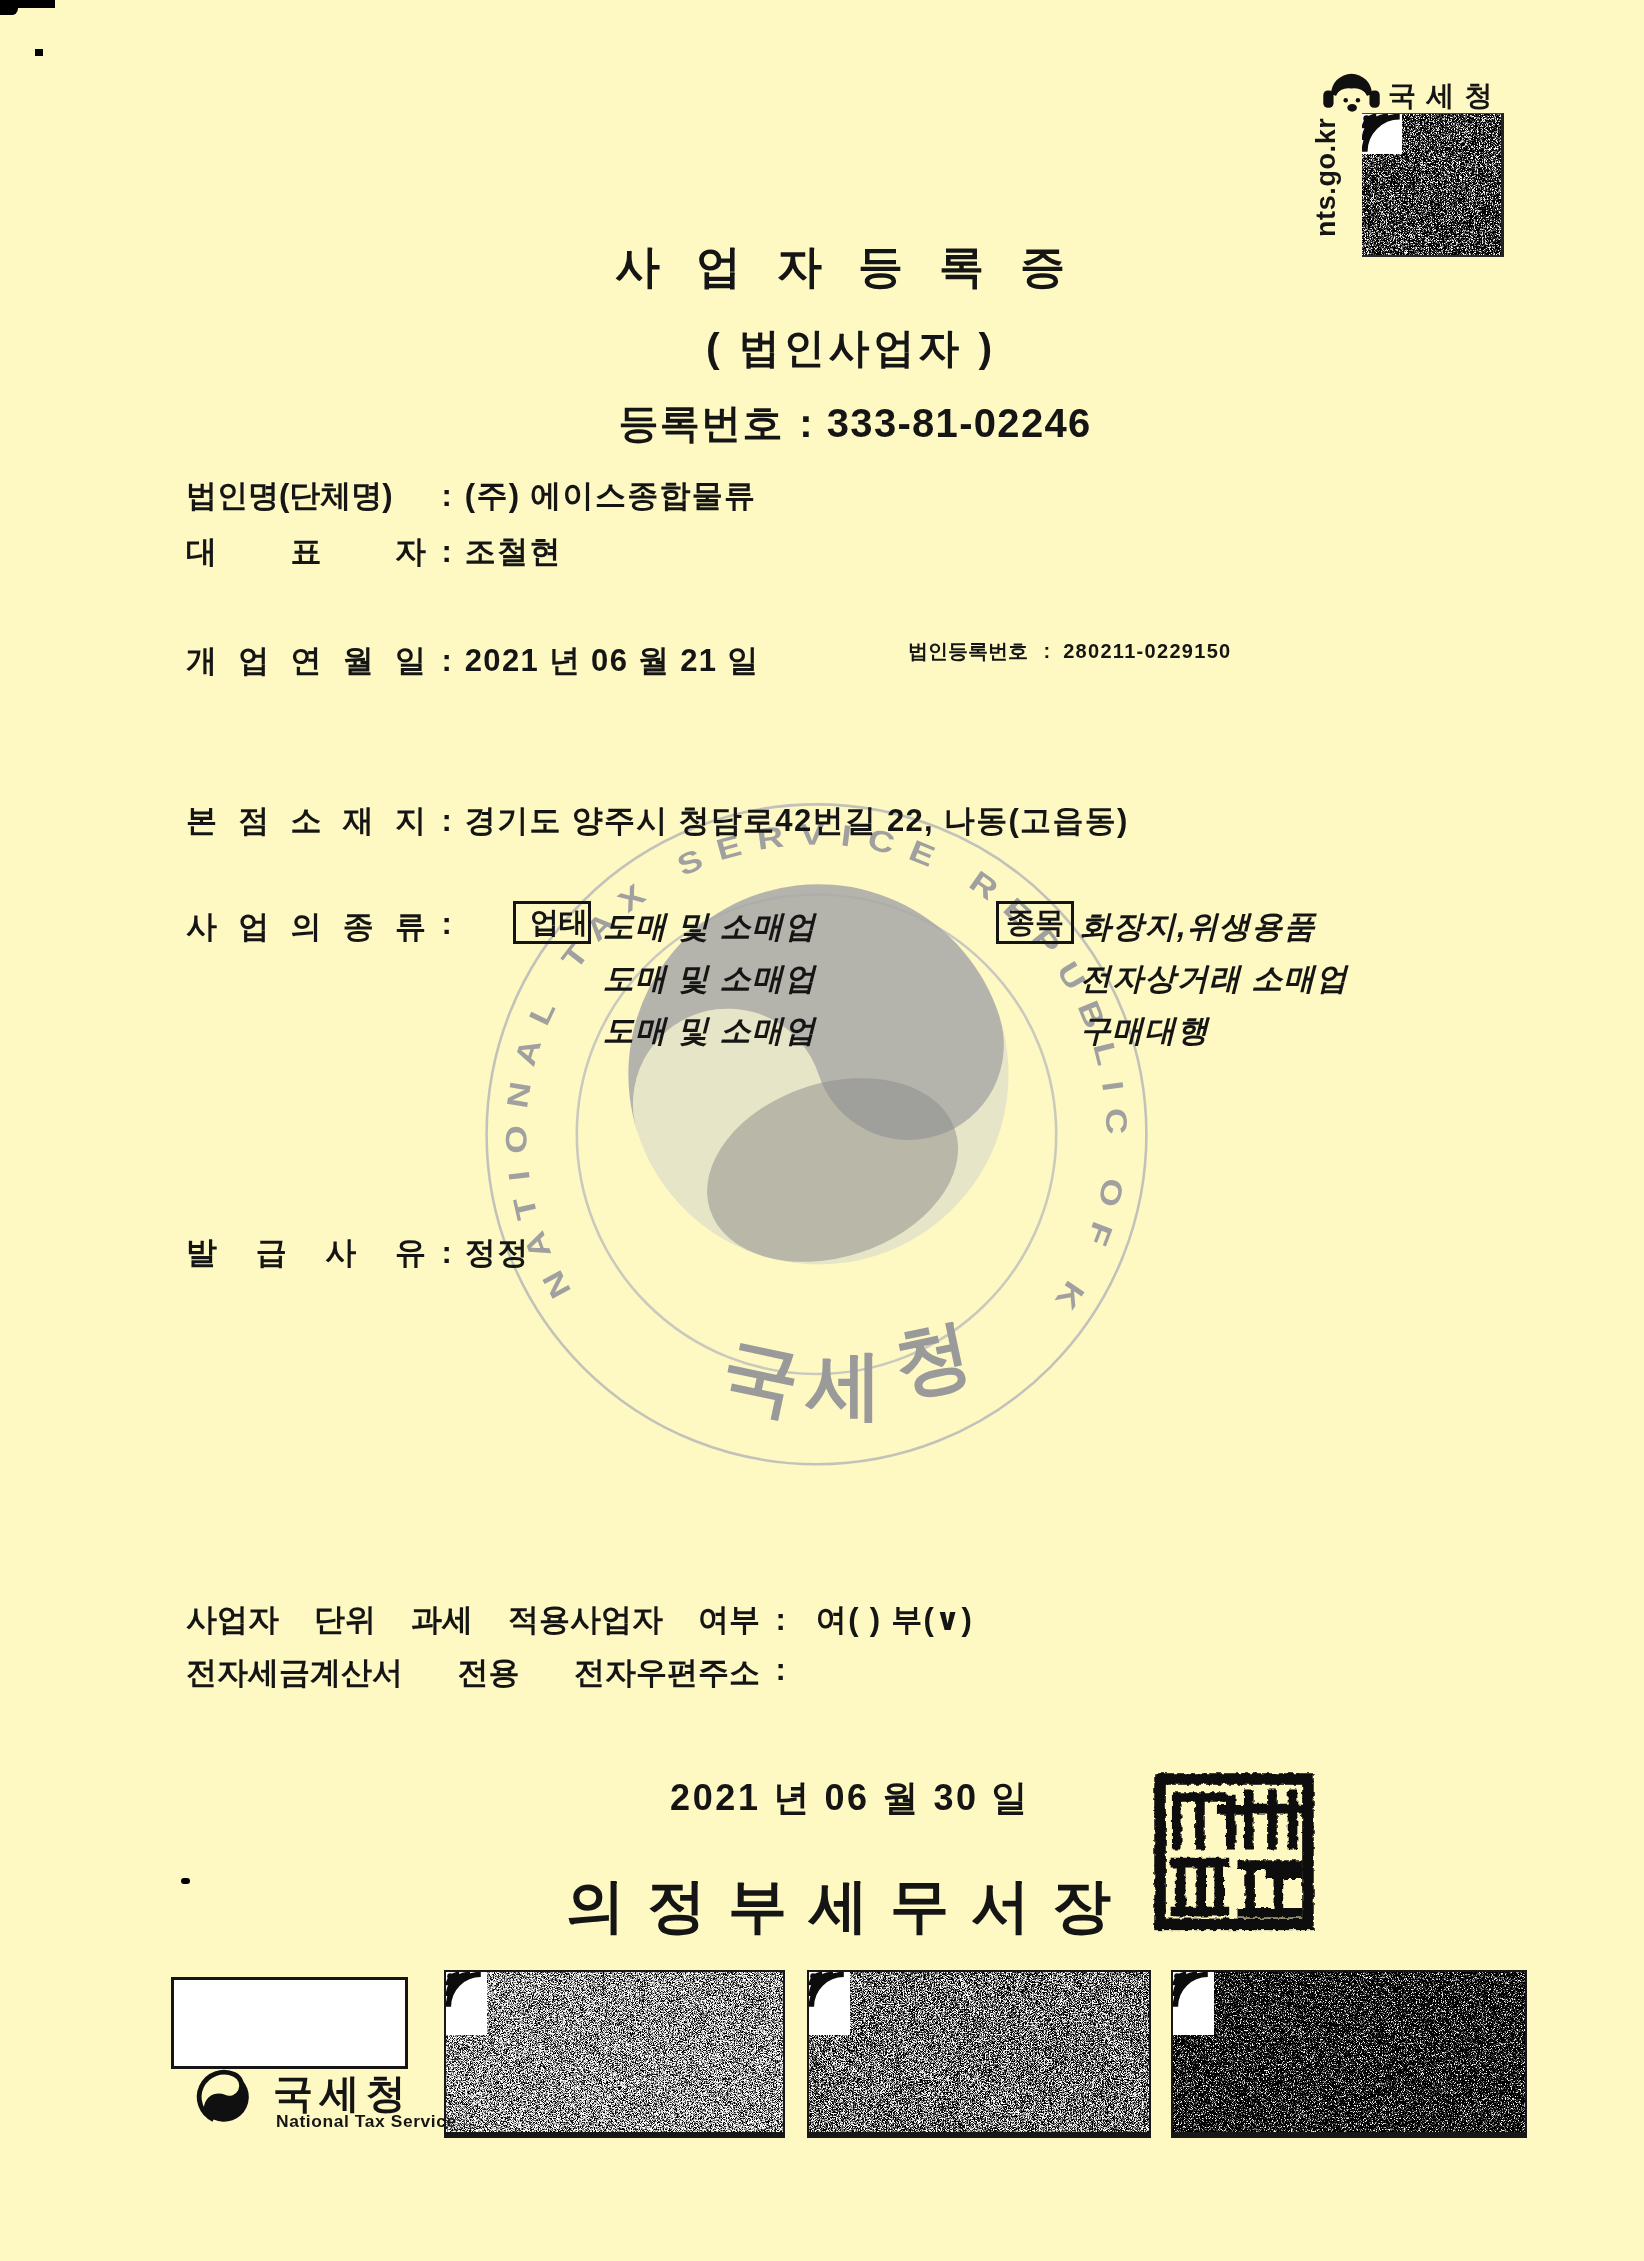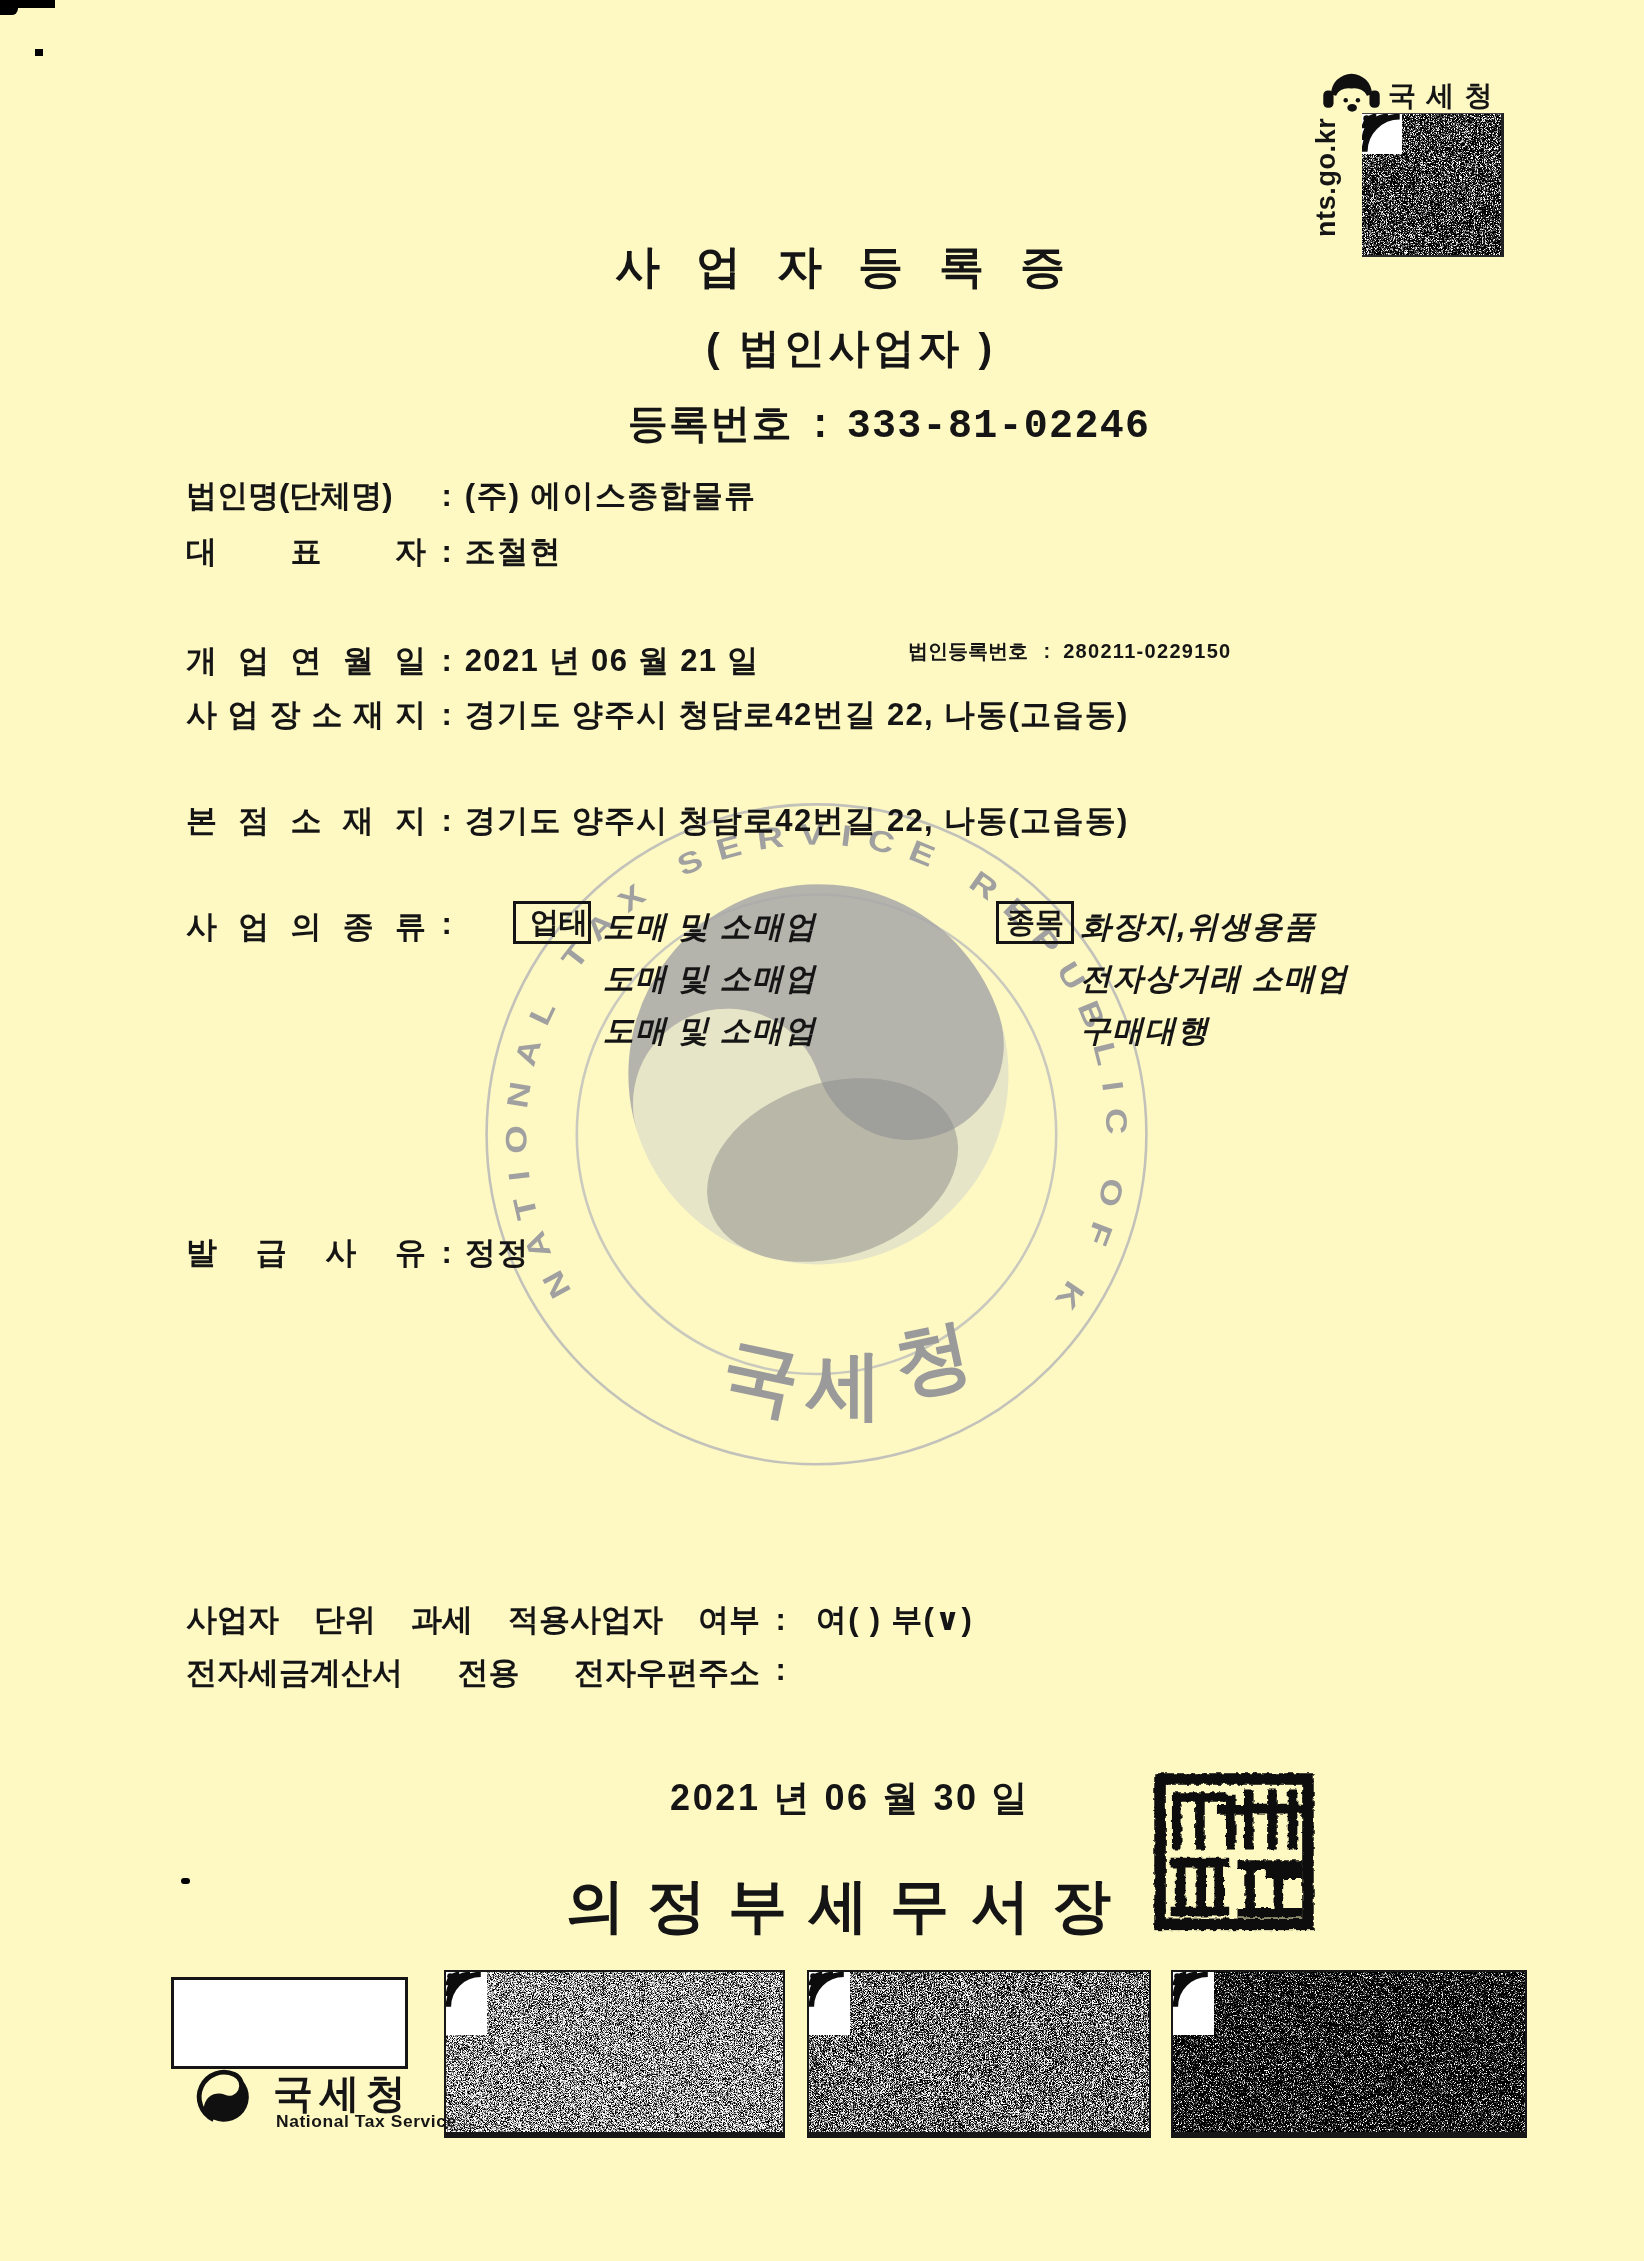--- a/index.html
+++ b/index.html
@@ -126,21 +126,21 @@
           <path d="M4 40 A36 36 0 0 1 40 4"></path>
           <path d="M4 58 A54 54 0 0 1 58 4"></path>
         </g>
         <circle cx="7" cy="7" r="5" fill="#0c0c0c"></circle>
       </svg>
     </div>
   </div>
 
   <div class="centerline doc-title" style="left:858px;top:237px;">사업자등록증</div>
   <div class="centerline doc-subtitle" style="left:851px;top:321px;">( 법인사업자 )</div>
-  <div class="centerline doc-regno nowrap" style="left:889px;top:396px;font-family:Liberation Mono, monospace;">
+  <div class="centerline doc-regno nowrap" style="left:855px;top:396px;">
     <span>등록번호</span><span class="colon">:</span><span>333-81-02246</span>
   </div>
 
   <div class="watermark">
     <svg viewBox="0 0 1050 1060" width="677" height="683">
       <circle cx="525" cy="525" r="512" fill="none" stroke="#b8b8b8" stroke-width="4" opacity="0.85"></circle>
       <circle cx="525" cy="525" r="372" fill="none" stroke="#bdbdbd" stroke-width="4" opacity="0.8"></circle>
       <g transform="translate(528,432) rotate(-18)">
         <path d="M -295 0 A 295 295 0 0 0 295 0 A 147.5 147.5 0 0 1 0 0 A 147.5 147.5 0 0 0 -295 0 Z" fill="#cccccc" opacity="0.45"></path>
         <path d="M -295 0 A 295 295 0 0 1 295 0 A 147.5 147.5 0 0 1 0 0 A 147.5 147.5 0 0 0 -295 0 Z" fill="#a8a8a8" opacity="0.85"></path>
@@ -165,23 +165,20 @@
     <span class="flabel">대 표 자</span><span class="colon">:</span><span class="fvalue">조철현</span>
   </div>
 
   <div class="fline" style="top:640px;">
     <span class="flabel">개 업 연 월 일</span><span class="colon">:</span><span class="fvalue">2021 년 06 월 21 일</span>
   </div>
   <div class="corp-reg">
     <span>법인등록번호</span><span class="colon">:</span><span class="fvalue">280211-0229150</span>
   </div>
 
-  <div class="fline" style="top:694px;">
-    <span class="flabel">사 업 장 소 재 지</span><span class="colon">:</span><span class="fvalue">경기도 양주시 청담로42번길 22, 나동(고읍동)</span>
-  </div>
 
   <div class="fline" style="top:800px;">
     <span class="flabel">본 점 소 재 지</span><span class="colon">:</span><span class="fvalue">경기도 양주시 청담로42번길 22, 나동(고읍동)</span>
   </div>
 
   <div class="fline" style="top:906px;">
     <span class="flabel">사 업 의 종 류</span><span class="colon">:</span>
   </div>
   <div class="typebox" style="left:513px;top:901px;text-align:right;">업태</div>
   <div class="typebox" style="left:996px;top:901px;">종목</div>

